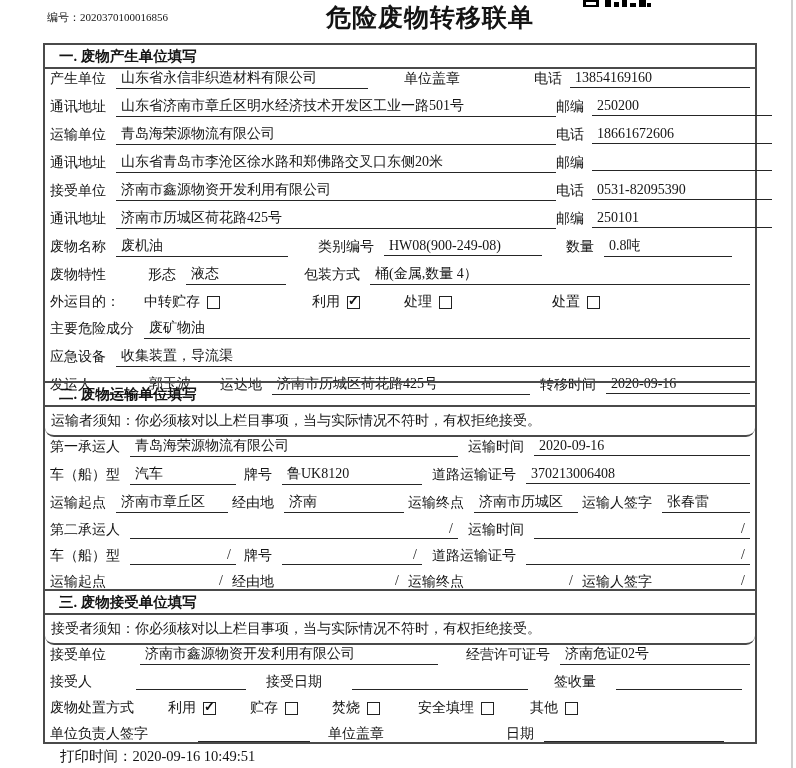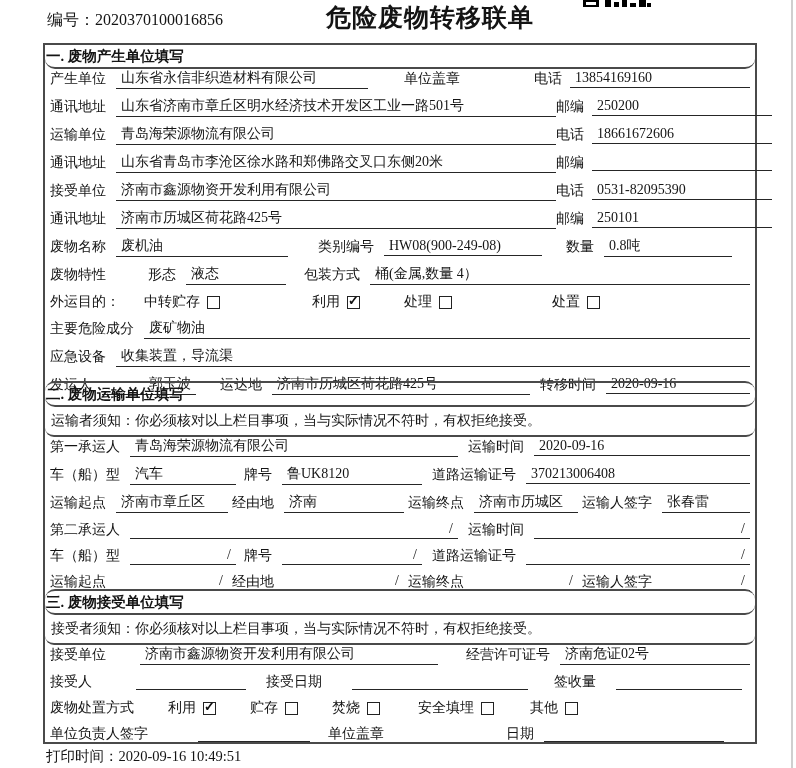--- a/index.html
+++ b/index.html
@@ -1,38 +1,38 @@
 <!DOCTYPE html>
 <html><head>
 <meta charset="utf-8">
 <style>
   html,body { margin:0; padding:0; }
   body {
     width:796px; height:768px; background:#ffffff; position:relative;
     font-family:"Liberation Serif","DejaVu Serif",serif;
     color:#141414; font-size:14px; overflow:hidden;
   }
-  .docno { position:absolute; left:47px; top:10px; font-size:16px; white-space:nowrap; }
+  .docno { position:absolute; left:47px; top:10px; font-size:11px; white-space:nowrap; }
   .title {
     position:absolute; left:0; right:0; top:1px; text-align:center;
     font-size:25px; font-weight:bold; letter-spacing:1px; padding-left:64px;
   }
   .qr { position:absolute; left:583px; top:0; width:68px; height:8px; }
   .qr i { position:absolute; background:#000; }
   .edge { position:absolute; left:791px; top:0; bottom:0; width:2px; background:#cfcfcf; }
 
   .form {
     position:absolute; left:43px; top:43px; width:714px; height:701px;
     border:2px solid #4a4a4a; box-sizing:border-box; background:#fff;
     display:flex; flex-direction:column;
   }
   .sec-h {
     box-sizing:border-box; height:24px; border-bottom:2px solid #4a4a4a;
     font-weight:bold; font-size:14.5px; display:flex; align-items:center;
-    padding:0 1px; flex:none;border-radius:10px;
+    padding:0 14px; flex:none;
   }
   .sec-h.mid { border-top:2px solid #4a4a4a; height:26px; }
   .notice {
     box-sizing:border-box; height:30px; border-bottom:2px solid #4a4a4a;
     display:flex; align-items:center; padding:0 6px; flex:none; white-space:nowrap;border-radius:9px;
   }
   .sec-b { display:flex; flex-direction:column; padding:0 5px; box-sizing:border-box; flex:none;gap:8px; }
   .body1 { height:312px; }
   .body2 { height:152px; }
   .body3 { flex:1; }
@@ -47,21 +47,21 @@
   .ctr { text-align:right; }
   .opt { display:flex; align-items:center; white-space:nowrap; flex:none; }
   .cb {
     width:11px; height:11px; border:1px solid #222; display:inline-block;
     margin-left:7px; position:relative; flex:none; background:#fff;
   }
   .cb.checked::after {
     content:"\2713"; position:absolute; left:0px; top:-4px;
     font-size:13px; font-weight:bold; color:#111;
   }
-  .footer { position:absolute; left:46px; top:747px; font-size:14.5px; white-space:nowrap; }
+  .footer { position:absolute; left:60px; top:747px; font-size:14.5px; white-space:nowrap; }
 </style>
 </head>
 <body>
 
 <div class="docno"><span>编号：</span><span>2020370100016856</span></div>
 
 <div class="title">危险废物转移联单</div>
 
 <div class="qr">
   <i style="left:0;top:0;width:16px;height:2px"></i>

